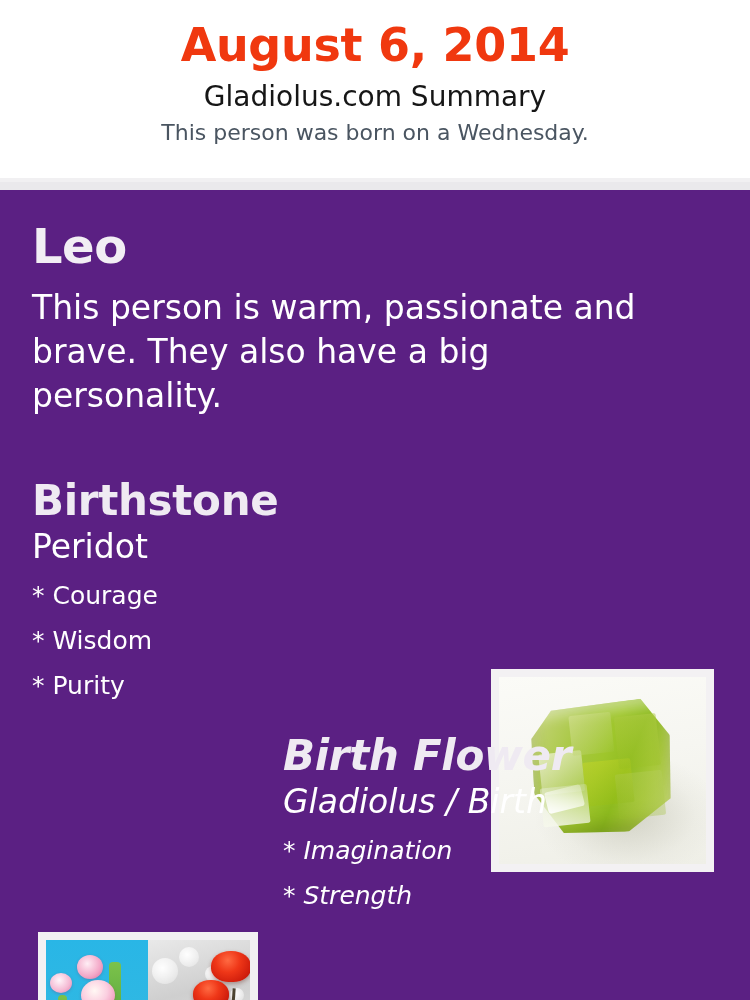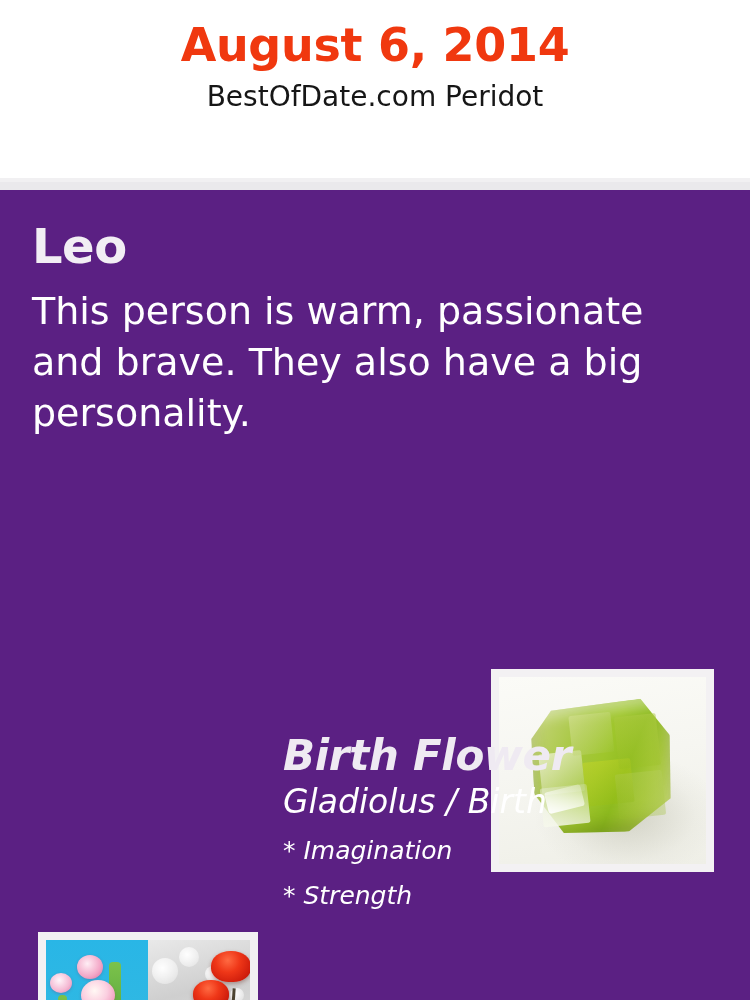--- a/index.html
+++ b/index.html
@@ -94,21 +94,21 @@
     margin: 0;
     font-size: 48px;
     font-weight: bold;
     line-height: 1.0;
     color: #f2eef4;
     letter-spacing: -0.5px;
   }
   .zodiac-desc {
     margin: 0;
     padding-top: 16px;
-    font-size: 38px;
+    font-size: 33px;
     font-weight: normal;
     line-height: 1.34;
     color: #ffffff;
     max-width: 645px;
   }
 
   
   .sec-title {
     margin: 0;
     font-size: 42px;
@@ -297,34 +297,44 @@
     box-shadow: 0 2px 4px rgba(90,20,10,0.35);
   }
 </style>
 </head>
 <body>
 
 <div class="page">
 
   <div class="header">
     <h1 class="header-date">August 6, 2014</h1>
-    <h2 class="header-site">BestOfDate.com Peridot</h2>
+    <h2 class="header-site">Gladiolus.com Summary</h2>
+    <p class="header-born">This person was born on a Wednesday.</p>
   </div>
 
   <div class="divider-band">
     <div class="band-top"></div>
   </div>
 
   <div class="body-purple">
 
     <div class="zodiac">
       <div class="zodiac-sign">Leo</div>
       <div class="zodiac-desc">This person is warm, passionate and brave. They also have a big personality.</div>
     </div>
 
+    <div class="birthstone-text">
+      <div class="sec-title">Birthstone</div>
+      <div class="sec-sub">Peridot</div>
+      <ul class="sec-list">
+        <li>* Courage</li>
+        <li>* Wisdom</li>
+        <li>* Purity</li>
+      </ul>
+    </div>
 
     <div class="frame frame-stone">
       <div class="photo">
         <div class="stone-bg"></div>
         <div class="gem">
           <div class="gem-body"></div>
           <div class="facet f1"></div>
           <div class="facet f2"></div>
           <div class="facet f3"></div>
           <div class="facet f4"></div>

